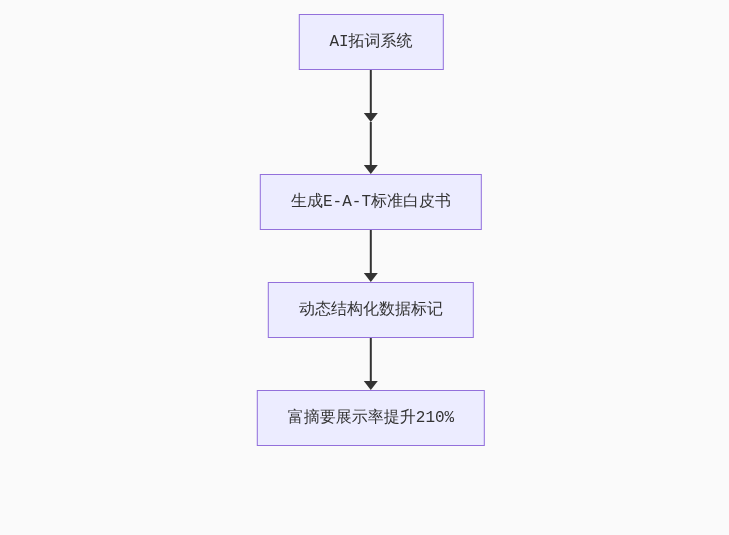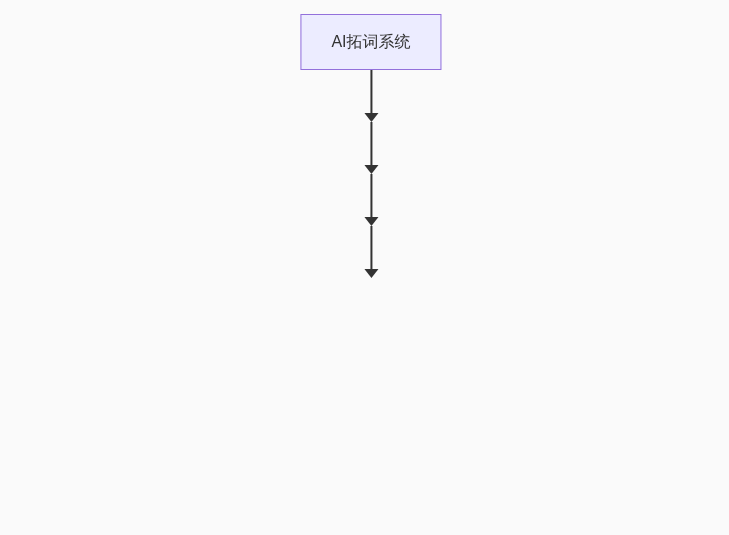--- a/index.html
+++ b/index.html
@@ -4,21 +4,21 @@
 <style>
   html, body {
     margin: 0;
     padding: 0;
   }
   .canvas {
     position: relative;
     width: 729px;
     height: 535px;
     overflow: hidden;
-    font-family: Liberation Sans, sans-serif;
+    font-family: Liberation Mono, monospace;
     background: var(--bg, #fafafa);
   }
   .flow {
     position: absolute;
     top: 14px;
     left: 371px;
     transform: translateX(-50%);
     display: flex;
     flex-direction: column;
     align-items: center;
@@ -69,22 +69,31 @@
         <span class="flow-node-label">AI拓词系统</span>
       </div>
       <div class="arrow-down">
         <div class="arrow-line"></div>
         <div class="arrow-head"></div>
       </div>
       <div class="arrow-down">
         <div class="arrow-line"></div>
         <div class="arrow-head"></div>
       </div>
-      <div class="arrow-down">
-        <div class="arrow-line"></div>
-        <div class="arrow-head"></div>
+      <div class="flow-node">
+        <span class="flow-node-label">生成E-A-T标准白皮书</span>
       </div>
       <div class="arrow-down">
         <div class="arrow-line"></div>
         <div class="arrow-head"></div>
       </div>
+      <div class="flow-node">
+        <span class="flow-node-label">动态结构化数据标记</span>
+      </div>
+      <div class="arrow-down">
+        <div class="arrow-line"></div>
+        <div class="arrow-head"></div>
+      </div>
+      <div class="flow-node">
+        <span class="flow-node-label">富摘要展示率提升210%</span>
+      </div>
     </div>
 </div>
 
 </body></html>

